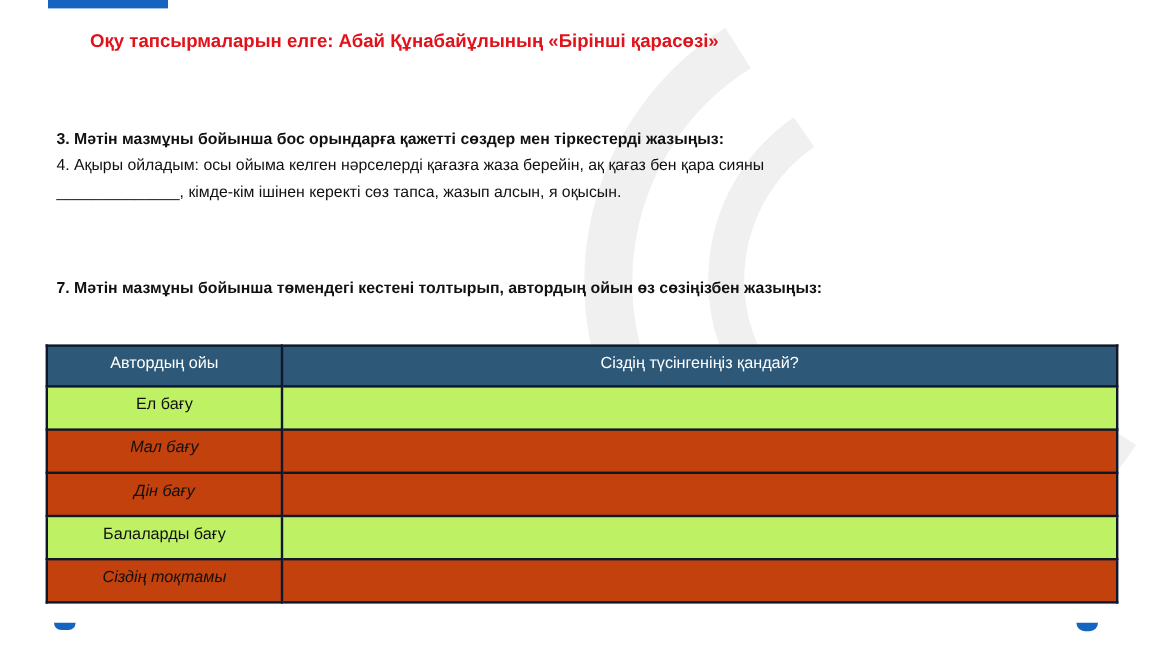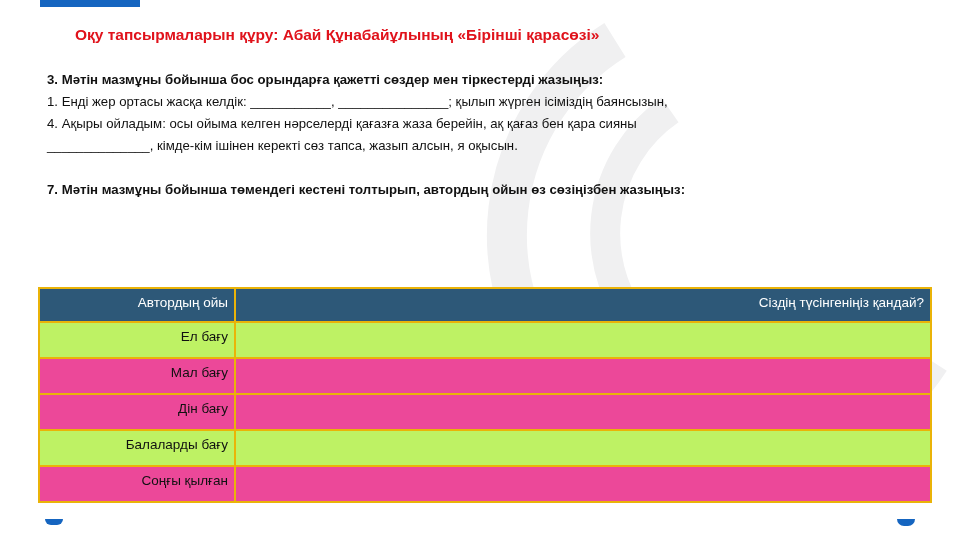--- a/index.html
+++ b/index.html
@@ -19,38 +19,38 @@
     }
     .title {
       position: absolute; left: 75px; top: 26px;
       font-size: 15.5px; font-weight: bold; color: #e0121b;
       white-space: nowrap;
     }
     .content {
       position: absolute; left: 47px; top: 69px; width: 820px;
       font-size: 13.2px; line-height: 22px; white-space: nowrap;
     }
-    .content .bold { font-weight: bold; }
+    .content .bold { font-weight: bold; margin-top: 36px; }
     .content .gap { height: 22px; }
     .table {
       position: absolute; left: 38px; top: 287px; width: 894px;
       border-collapse: collapse; table-layout: fixed;
       font-size: 13.5px;
     }
     .table th, .table td {
-      border: 2px solid #eab308;
-      padding: 0 6px; text-align: right; vertical-align: top;
+      border: 2px solid #0f172a;
+      padding: 0 6px; text-align: center; vertical-align: top;
       padding-top: 6px;
     }
     .table th {
       background: #2d5878; color: #ffffff; font-weight: normal; height: 26px;
     }
     .table td { height: 28px; color: #111; }
     .table tr.odd td { background: #bef264; }
-    .table tr.even td { background: #ec4899; }
+    .table tr.even td { background: #c2410c; font-style: italic; }
     .col1 { width: 196px; }
     .dot-left {
       position: absolute; left: 45px; top: 519px; width: 18px; height: 6px;
       border-radius: 0 0 9px 9px; background: #1565c0;
     }
     .dot-right {
       position: absolute; left: 897px; top: 519px; width: 18px; height: 7px;
       border-radius: 0 0 9px 9px; background: #1565c0;
     }
   </style>
@@ -59,25 +59,24 @@
 
 <div class="top-bar"></div>
 
 <svg class="watermark" viewBox="0 0 960 540">
   <g fill="none" stroke="#f0f0f1">
     <path d="M 615 40 A 230 230 0 1 0 930 360" stroke-width="40"></path>
     <path d="M 670 110 A 150 150 0 1 0 870 330" stroke-width="30"></path>
   </g>
 </svg>
 
-<div class="title">Оқу тапсырмаларын құру: Абай Құнабайұлының «Бірінші қарасөзі»</div>
+<div class="title">Оқу тапсырмаларын елге: Абай Құнабайұлының «Бірінші қарасөзі»</div>
 
 <div class="content">
   <div class="bold">3. Мәтін мазмұны бойынша бос орындарға қажетті сөздер мен тіркестерді жазыңыз:</div>
-  <div>1. Енді жер ортасы жасқа келдік: ___________, _______________; қылып жүрген ісіміздің баянсызын,</div>
   <div>4. Ақыры ойладым: осы ойыма келген нәрселерді қағазға жаза берейін, ақ қағаз бен қара сияны</div>
   <div>______________, кімде-кім ішінен керекті сөз тапса, жазып алсын, я оқысын.</div>
   <div class="gap"></div>
   <div class="bold">7. Мәтін мазмұны бойынша төмендегі кестені толтырып, автордың ойын өз сөзіңізбен жазыңыз:</div>
 </div>
 
 <table class="table">
   <colgroup>
       <col class="col1">
       <col>
@@ -99,20 +98,20 @@
     </tr>
     <tr class="even">
       <td>Дін бағу</td>
       <td></td>
     </tr>
     <tr class="odd">
       <td>Балаларды бағу</td>
       <td></td>
     </tr>
     <tr class="even">
-      <td>Соңғы қылған</td>
+      <td>Сіздің тоқтамы</td>
       <td></td>
     </tr>
   </tbody>
 </table>
 
 <div class="dot-left"></div>
 <div class="dot-right"></div>
 
 </body></html>

